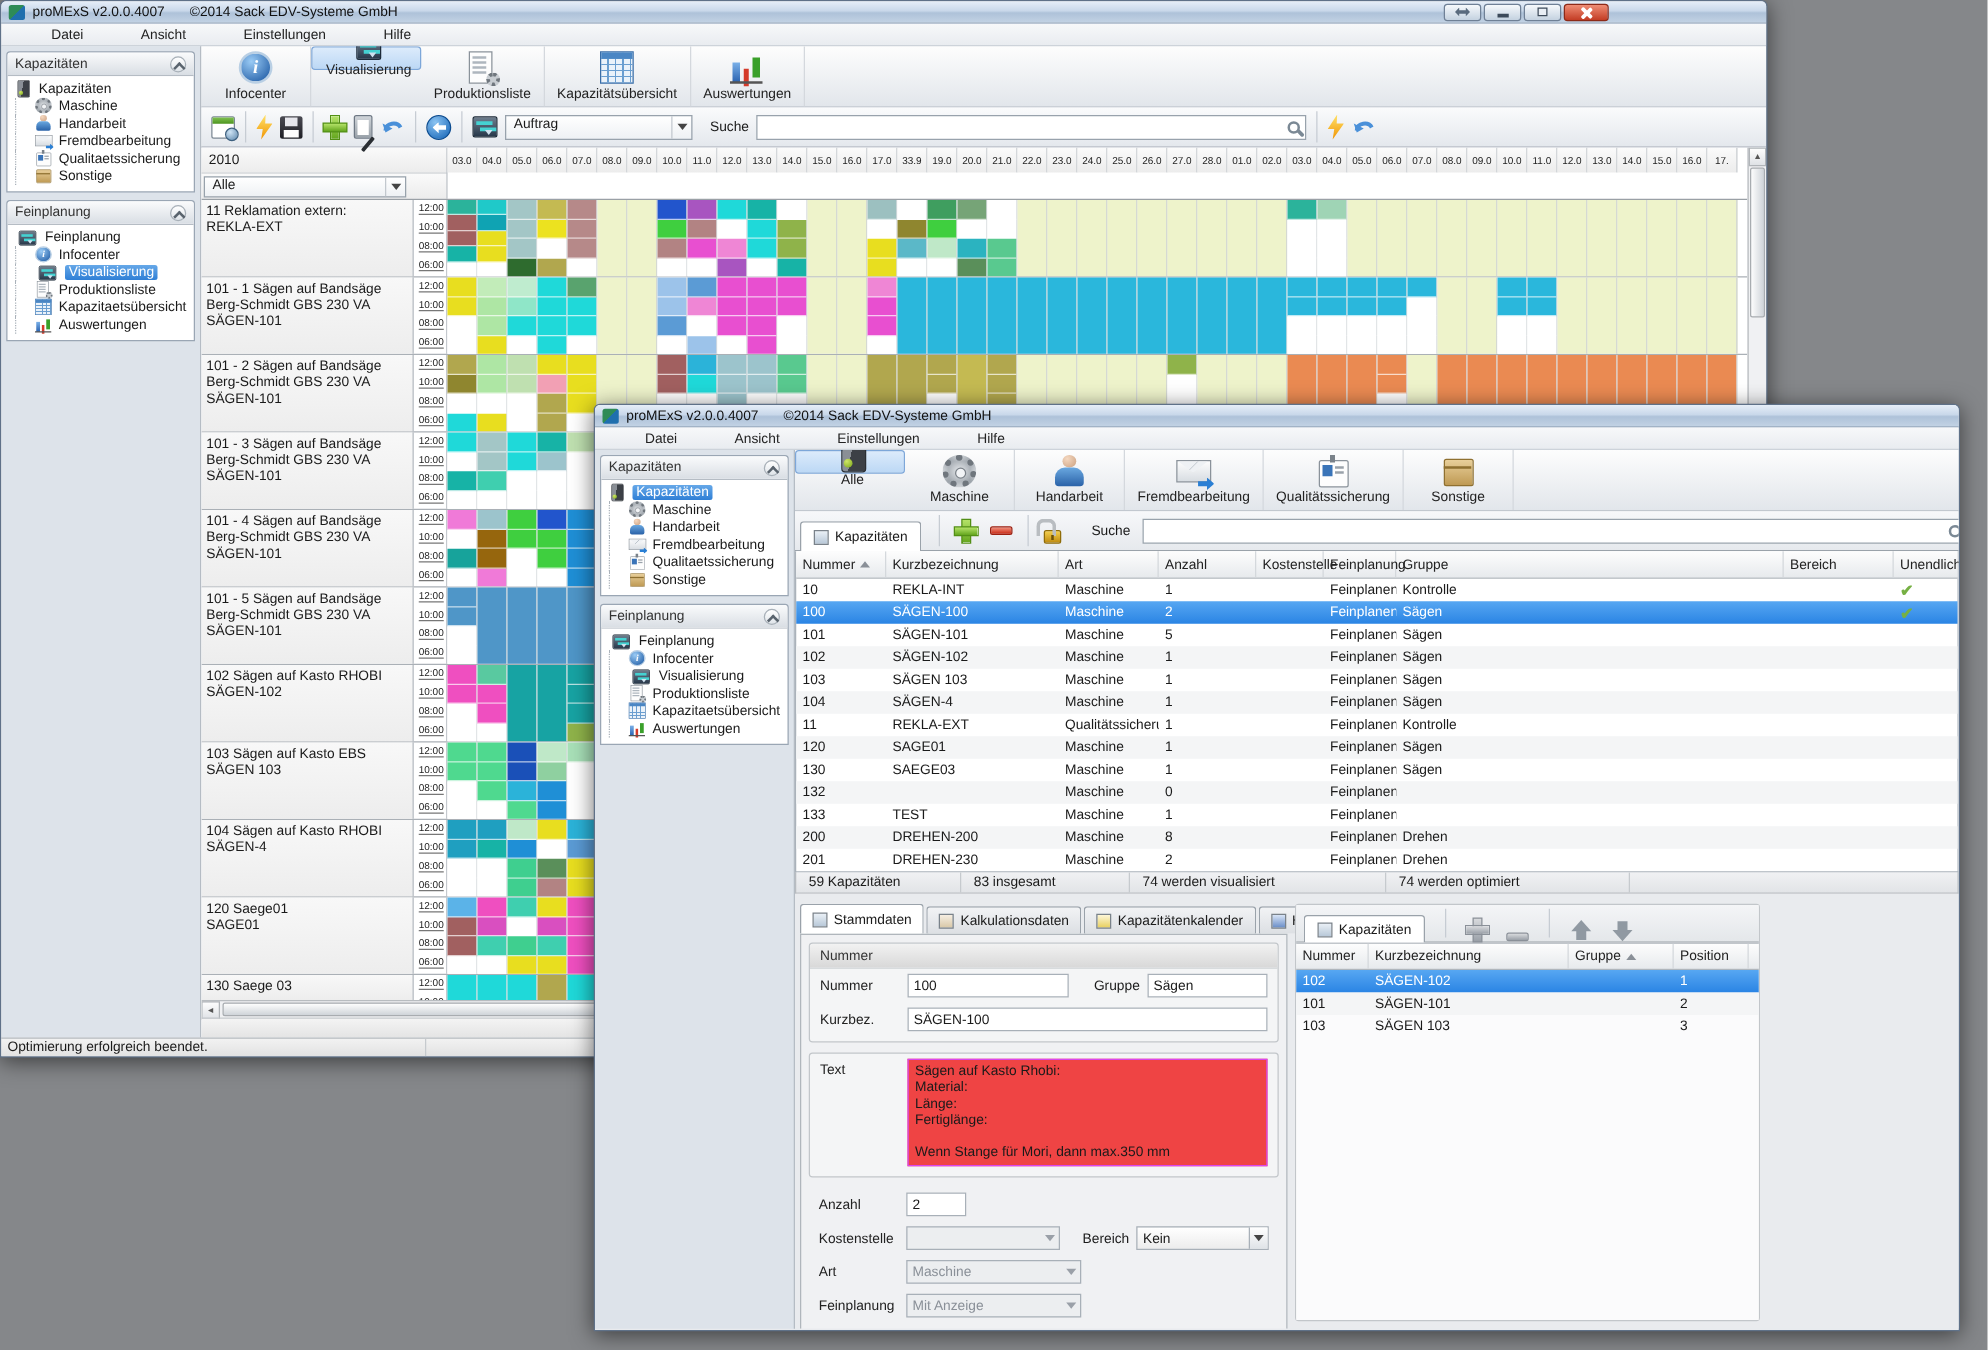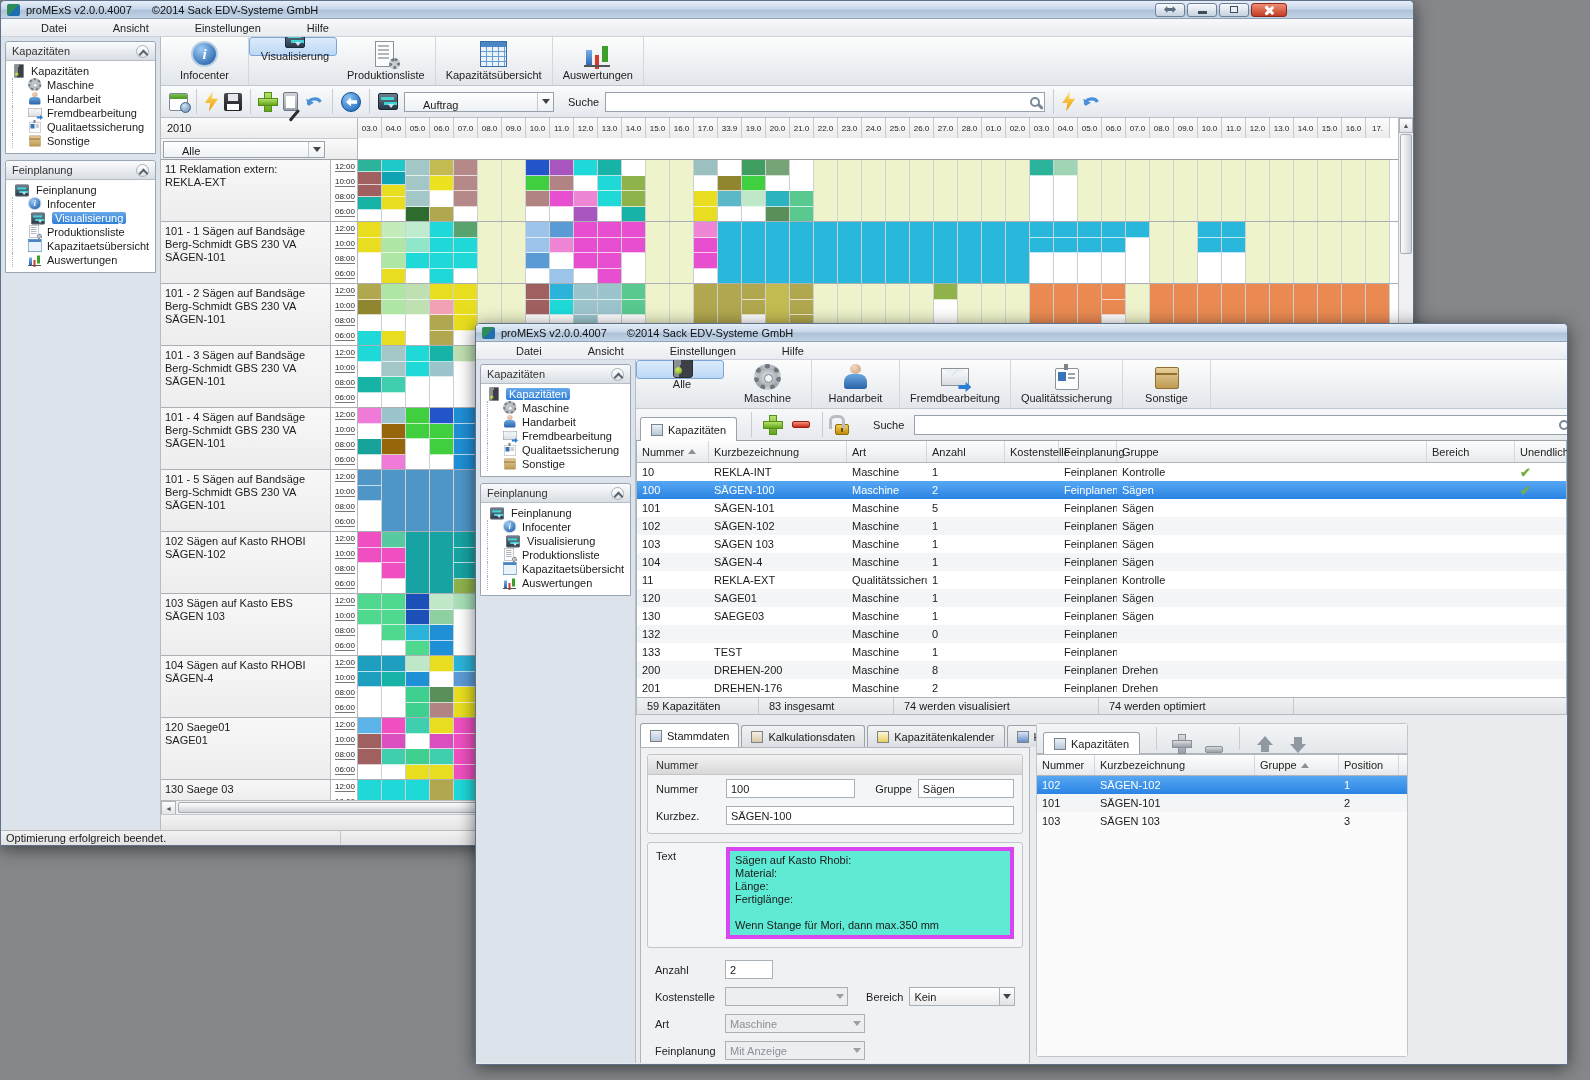--- a/index.html
+++ b/index.html
@@ -34,21 +34,21 @@
   .navbar { height:49px; display:flex; align-items:stretch; background:linear-gradient(#fdfdfd,#e2e6eb);
     border-bottom:1px solid #c2c8cf; }
   .navbtn { min-width:88px; padding:2px 10px; display:flex; flex-direction:column; align-items:center; justify-content:center; gap:2px;
     border-right:1px solid #d4d8dd; }
   .navbtn .lbl { font-size:11px; color:#222; white-space:nowrap; }
   .navbtn.sel { background:linear-gradient(#dcebfb,#bcd8f5); border:1px solid #7da7d9; border-radius:3px; }
   .toolrow { height:32px; display:flex; align-items:center; gap:6px; padding:0 8px;
     background:linear-gradient(#fafbfc,#e4e8ed); border-bottom:1px solid #b9bfc7; }
   .vsep { width:1px; align-self:stretch; margin:3px 2px; background:#c6ccd3; }
   .combo { height:20px; border:1px solid #98a2ac; background:linear-gradient(#fff,#eef1f4);
-    display:flex; align-items:flex-end; padding-left:18px; }
+    display:flex; align-items:flex-start; padding-left:6px; }
   .combo .carr { margin-left:auto; width:16px; height:100%; display:flex; align-items:center; justify-content:center; border-left:1px solid #c2c8ce; }
   .tri-d { width:0; height:0; border-left:4px solid transparent; border-right:4px solid transparent; border-top:5px solid #444; }
   .searchbox { height:20px; background:#fff; border:1px solid #98a2ac; display:flex; align-items:center; padding:0 4px; }
   .searchbox .flexsp { flex:1; }
 
   
   .i { position:relative; display:inline-block; flex:none; }
   .i-bolt { width:13px; height:20px; background:linear-gradient(#ffe26a,#f09200);
     clip-path:polygon(58% 0,0 58%,40% 58%,30% 100%,100% 36%,55% 36%); }
   .i-save { width:18px; height:18px; background:linear-gradient(#4a4a52,#1e1e24); border-radius:2px; }
@@ -233,21 +233,21 @@
   .group { border:1px solid #c2c6ca; border-radius:3px; background:#f4f5f6; }
   .group-h { height:20px; display:flex; align-items:center; padding:0 8px; color:#333;
     background:linear-gradient(#f2f2f2,#d8d8d8); border-bottom:1px solid #c2c6ca; border-radius:3px 3px 0 0; }
   .frow { display:flex; align-items:center; gap:6px; padding:4px 8px; }
   .flabel { width:64px; flex:none; color:#222; }
   .inp { height:19px; border:1px solid #a8b0b8; background:#fff; display:flex; align-items:center; padding:0 4px; }
   .sel { height:19px; border:1px solid #a8b0b8; background:linear-gradient(#fff,#ececec); display:flex; align-items:center; padding:0 0 0 4px; }
   .sel .carr { margin-left:auto; width:15px; height:100%; display:flex; align-items:center; justify-content:center; }
   .sel.dis { background:#eceef0; color:#8a9098; }
   .sel.btn .carr { border-left:1px solid #a8b0b8; background:linear-gradient(#fff,#dfe3e7); }
-  .txtarea { border:4px solid #d946ef; background:#5eead4; padding:3px 5px; white-space:pre-wrap; line-height:13px; flex:1; }
+  .txtarea { border:1px solid #d946ef; background:#ef4444; padding:3px 5px; white-space:pre-wrap; line-height:13px; flex:1; }
   .altwrap { width:372px; flex:none; display:flex; flex-direction:column; }
   .alt-toolrow { height:30px; display:flex; align-items:flex-end; gap:14px; padding:0 6px; border-bottom:1px solid #b0b6bc;
     background:linear-gradient(#f4f5f7,#e4e7ea); }
   .alt-table { flex:1; background:#fbfbfc; }
 </style>
 </head>
 <body style="background: rgb(133, 135, 138);">
 
 <div class="win" id="bgwin" style="left:0; top:0; width:1414px; height:846px;">
   <div class="titlebar">
@@ -1982,33 +1982,33 @@
               <div class="td" style="width: 80px;">Maschine</div>
               <div class="td" style="width: 78px;">8</div>
               <div class="td" style="width: 54px;"></div>
               <div class="td" style="width: 58px;">Feinplanen</div>
               <div class="td" style="width: 310px;">Drehen</div>
               <div class="td" style="width: 88px;"></div>
               <div class="td" style="width: 50px;"></div>
             </div>
             <div class="tr">
               <div class="td" style="width: 72px;">201</div>
-              <div class="td" style="width: 138px;">DREHEN-176</div>
+              <div class="td" style="width: 138px;">DREHEN-230</div>
               <div class="td" style="width: 80px;">Maschine</div>
               <div class="td" style="width: 78px;">2</div>
               <div class="td" style="width: 54px;"></div>
               <div class="td" style="width: 58px;">Feinplanen</div>
               <div class="td" style="width: 310px;">Drehen</div>
               <div class="td" style="width: 88px;"></div>
               <div class="td" style="width: 50px;"></div>
             </div>
           </div>
       </div>
       <div class="lfoot" id="fg-foot">
-          <div class="cell" style="width: 122px;">59 Kapazitäten</div>
+          <div class="cell" style="width: 132px;">59 Kapazitäten</div>
           <div class="cell" style="width: 135px;">83 insgesamt</div>
           <div class="cell" style="width: 205px;">74 werden visualisiert</div>
           <div class="cell" style="width: 195px;">74 werden optimiert</div>
           <div class="cell" style="flex: 1 1 0%; border-right: none;"></div>
         </div>
 
       <div class="detail">
 
         <div class="formwrap">
           <div class="dtabs" id="detail-tabs">

